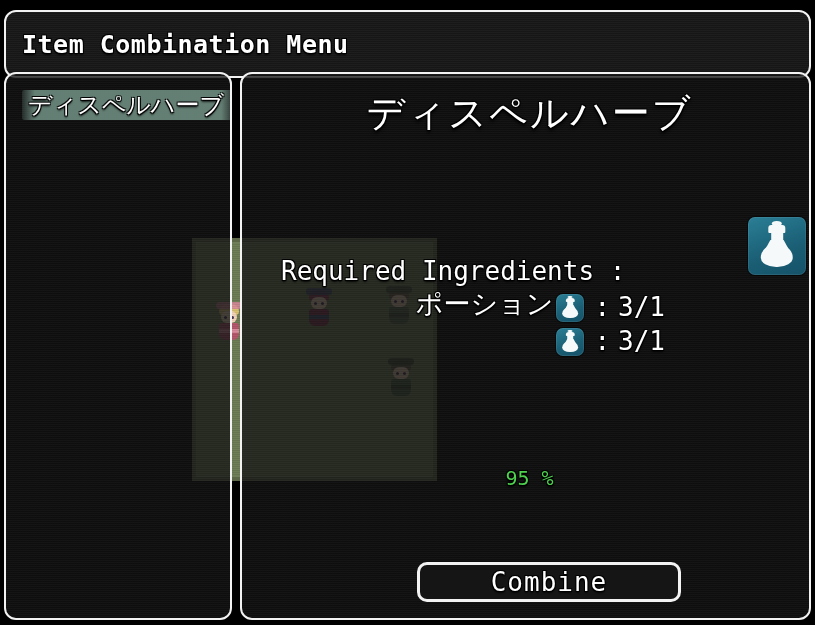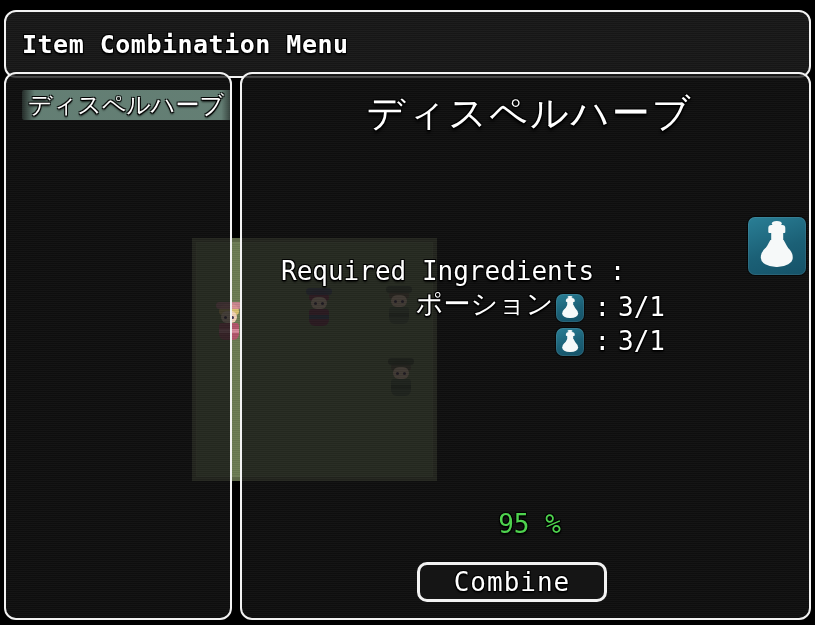--- a/index.html
+++ b/index.html
@@ -166,29 +166,28 @@
     text-shadow:-1px -1px 0 rgba(0,0,0,.85),1px -1px 0 rgba(0,0,0,.85),
                 -1px 1px 0 rgba(0,0,0,.85),1px 1px 0 rgba(0,0,0,.85),
                 0 2px 2px rgba(0,0,0,.9);
   }
   #ing-row-0{ top:34px; }
   #ing-row-1{ top:68px; }
 
   #success-rate{
     position:absolute; left:0; right:0; top:392px;
     text-align:center;
-    font-size:26px; color:#4ed24e;
+    font-size:20px; color:#4ed24e;
     text-shadow:-1px -1px 0 rgba(0,0,0,.85),1px -1px 0 rgba(0,0,0,.85),
                 -1px 1px 0 rgba(0,0,0,.85),1px 1px 0 rgba(0,0,0,.85),
                 0 2px 2px rgba(0,0,0,.9);
-    margin-top:43px;
   }
 
   #combine-button{
-    position:absolute; left:167px; top:488px; width:190px; height:40px;
+    position:absolute; left:167px; top:488px; width:264px; height:40px;
     border:3px solid #f2f2f2; border-radius:10px;
     background:#151515;
     display:flex; align-items:center; justify-content:center;
     cursor:pointer;
   }
   #combine-label{ font-size:26px; letter-spacing:1px; }
 </style>
 </head>
 <body>
 

